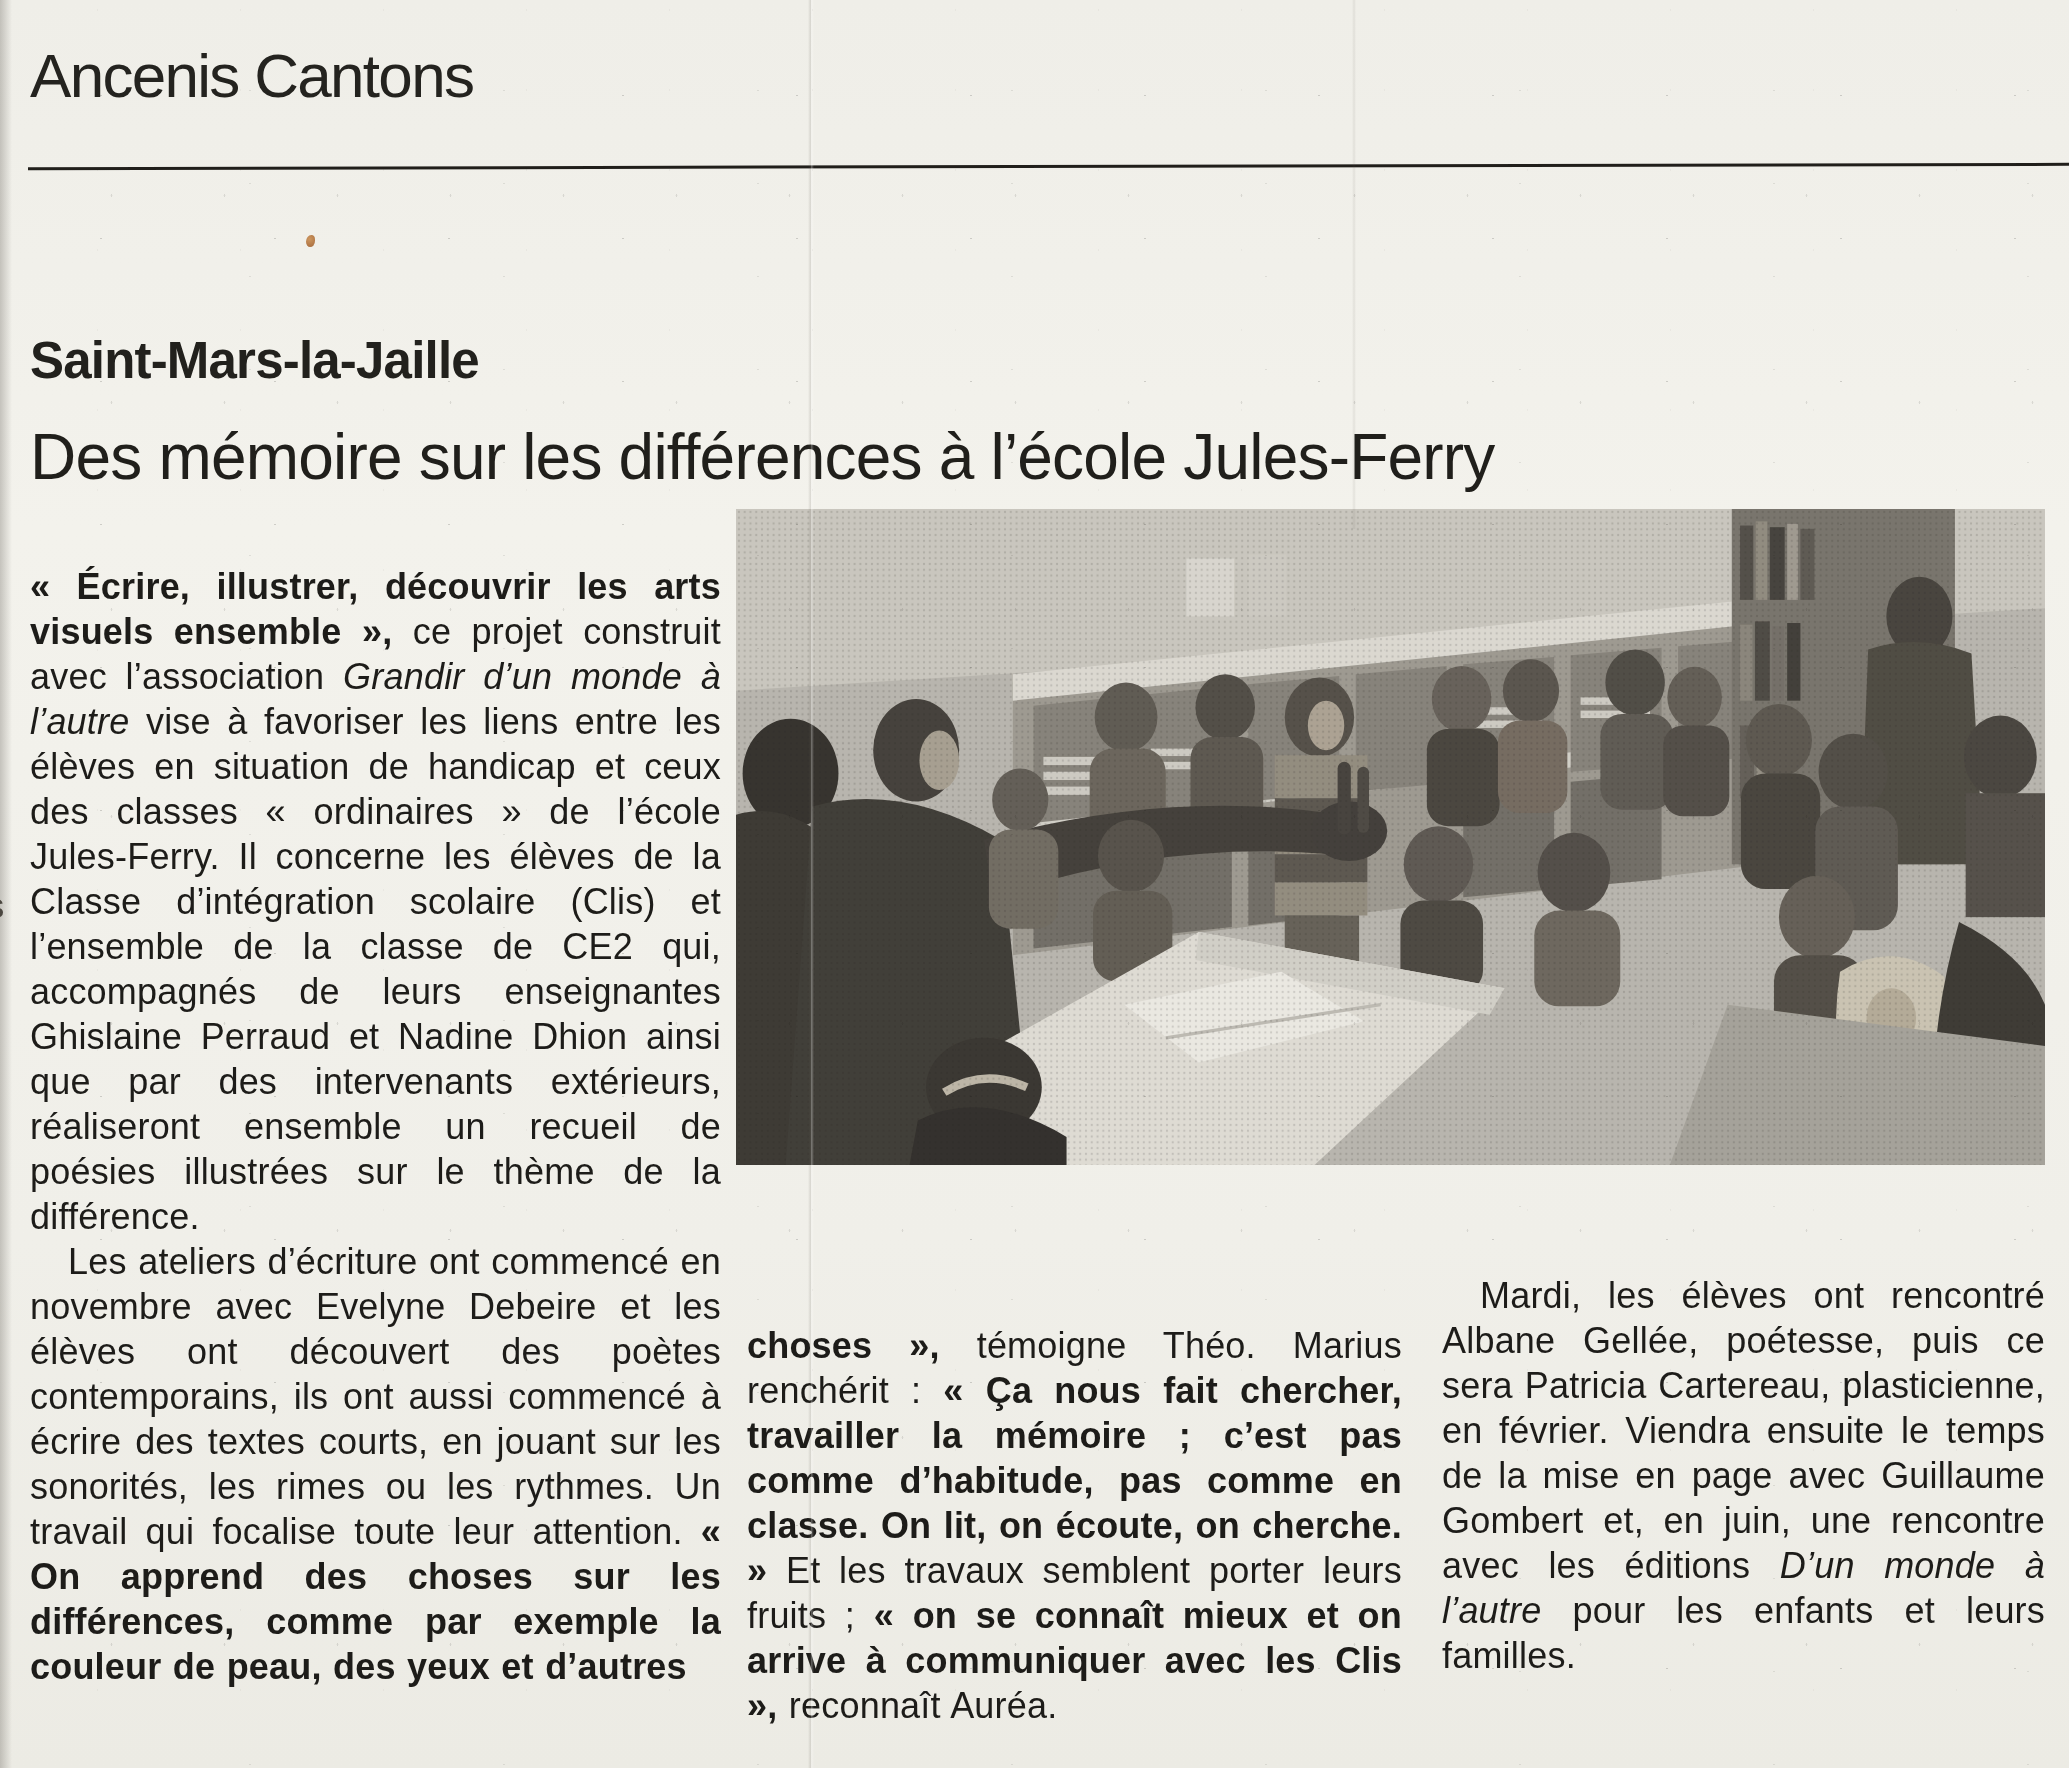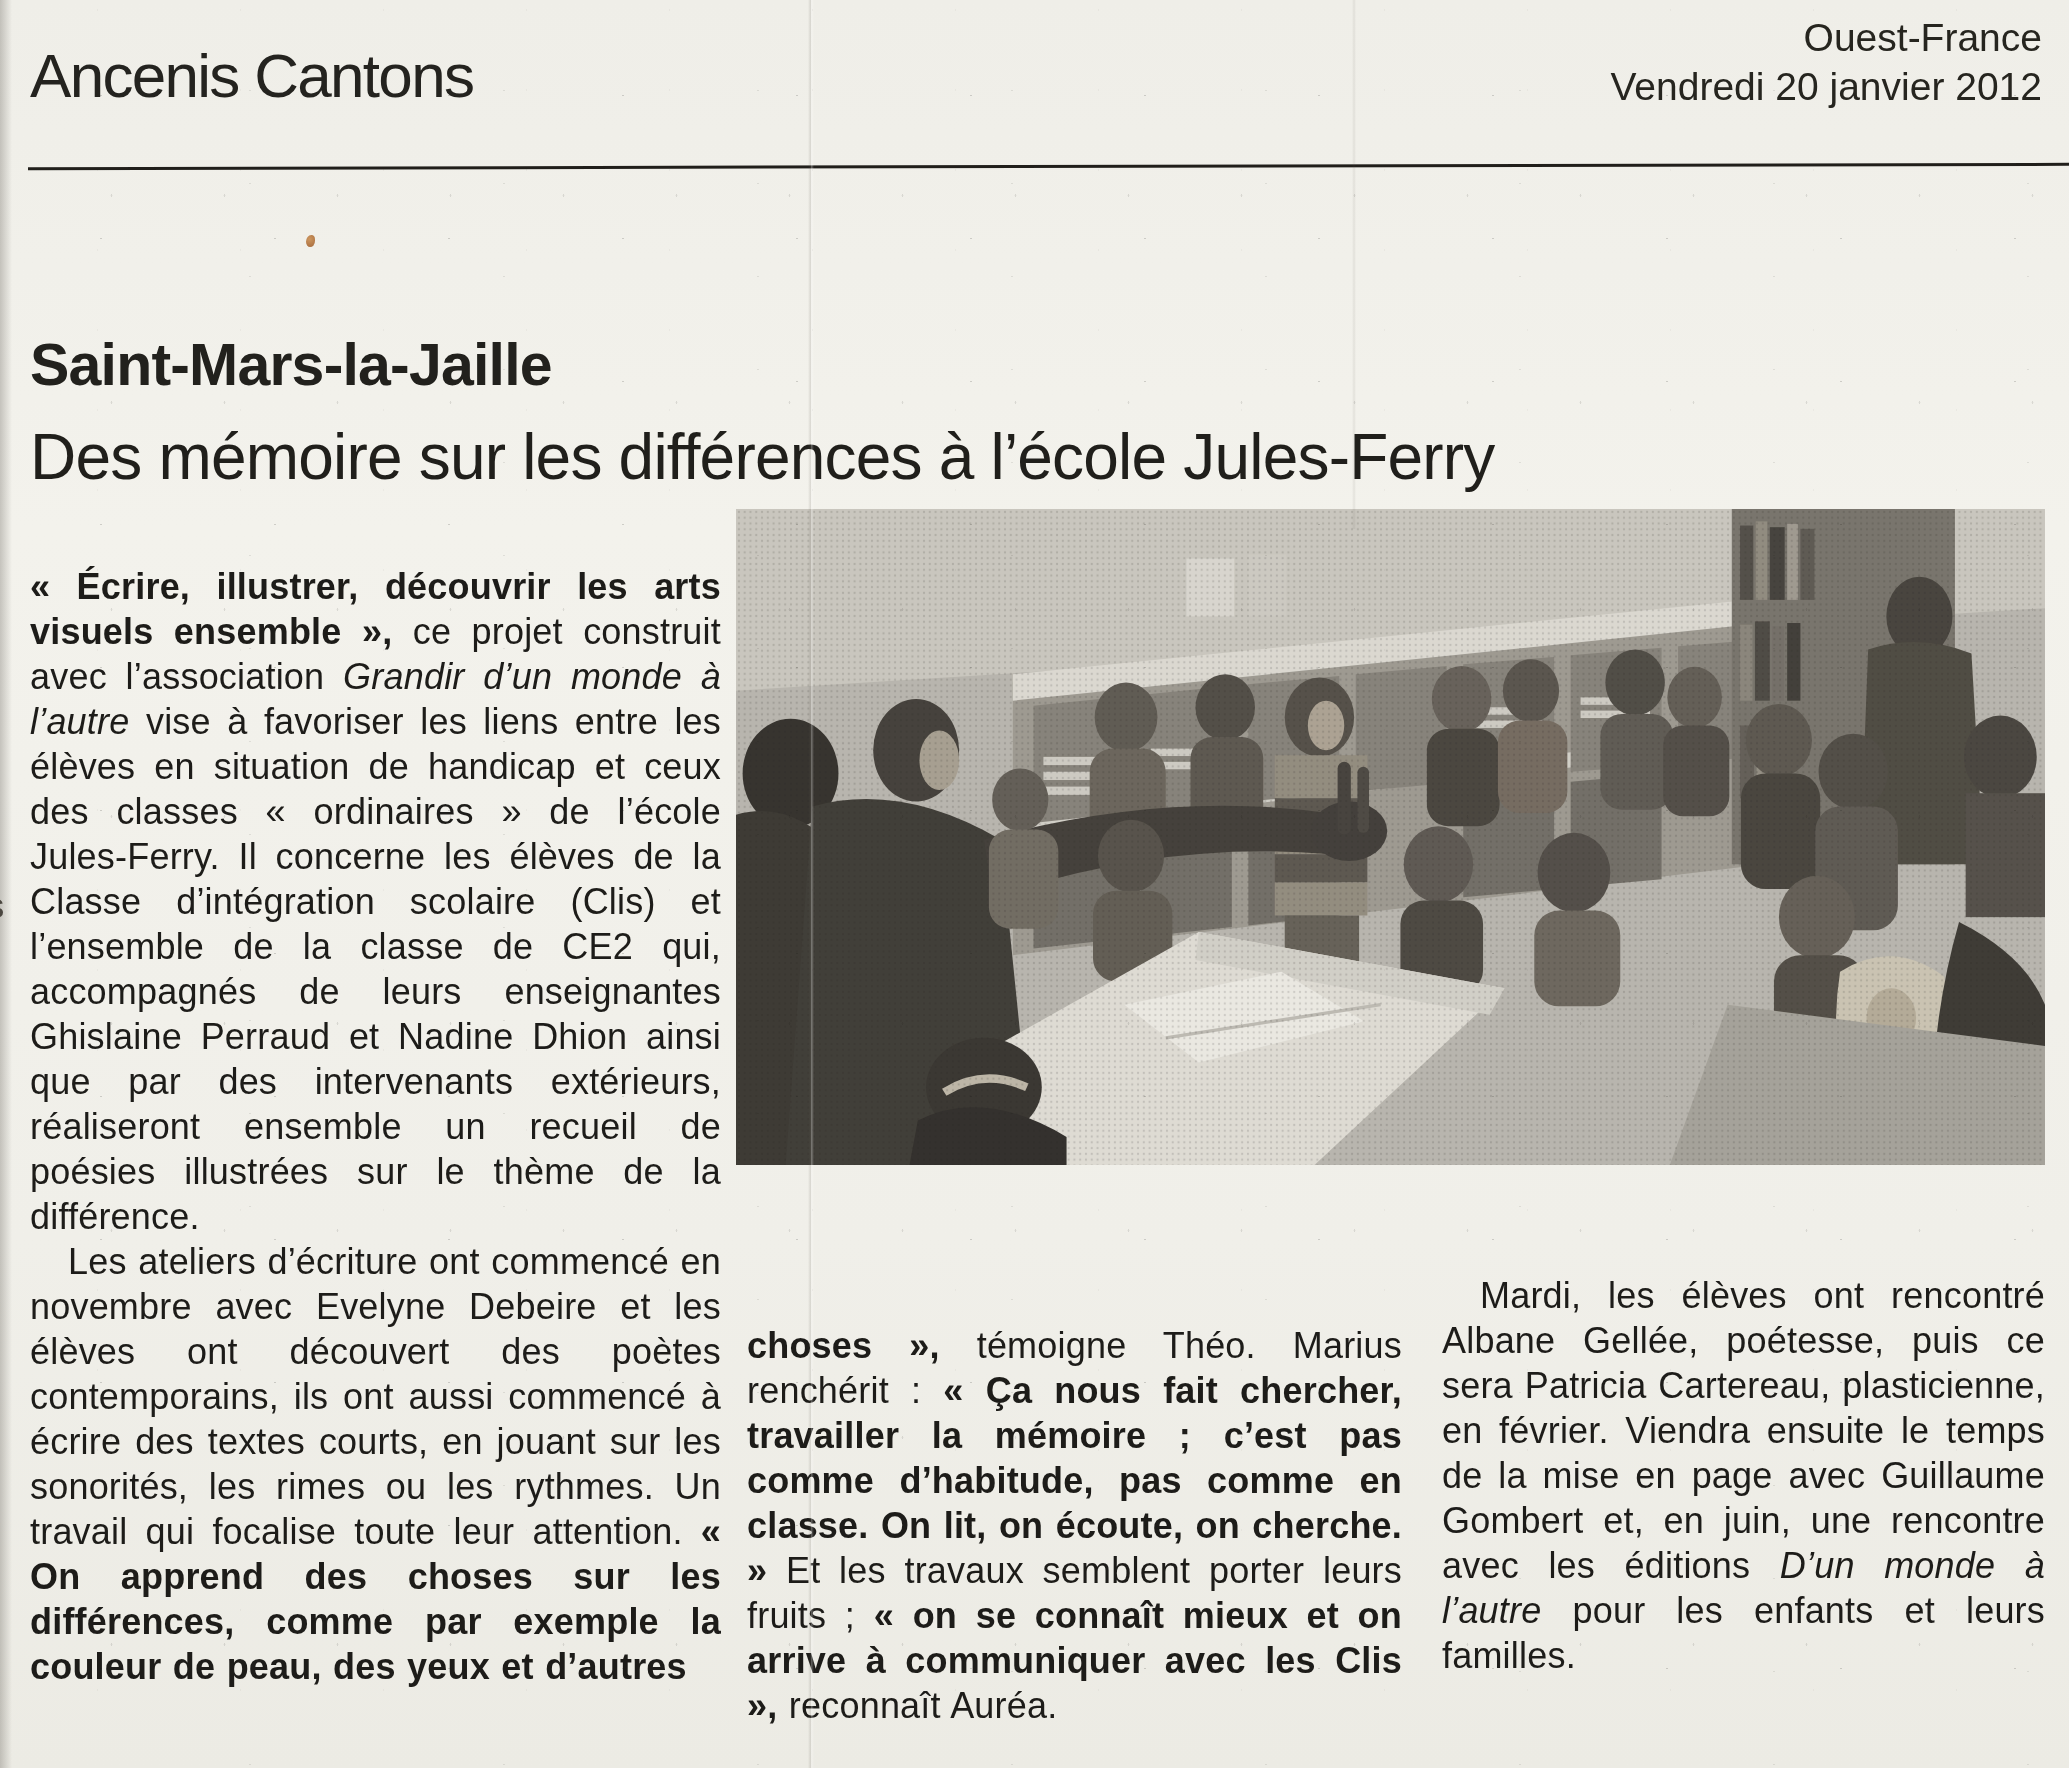--- a/index.html
+++ b/index.html
@@ -42,21 +42,21 @@
   .masthead{
     position:absolute;right:28px;top:13.2px;text-align:right;
     font-size:39px;line-height:49px;color:#26251f;
   }
   .rule{
     position:absolute;left:28px;top:165px;width:2042px;height:2.5px;
     background:#211f1b;transform:rotate(-0.12deg);
   }
   .locality{
     position:absolute;left:30px;top:331px;
-    font-size:59px;font-weight:700;letter-spacing:-0.8px;color:#22211d;
+    font-size:51px;font-weight:700;letter-spacing:-0.8px;color:#22211d;
     white-space:nowrap;
   }
   .headline{
     position:absolute;left:30px;top:420px;
     font-size:64px;font-weight:400;letter-spacing:-0.8px;color:#201f1b;
     white-space:nowrap;
   }
   .col{
     position:absolute;text-align:justify;
     font-size:36px;line-height:45px;letter-spacing:0.2px;word-spacing:1.2px;
@@ -86,24 +86,20 @@
 <div class="page">
 
   <div class="edge-shade"></div>
   <div class="crease v1"></div>
   <div class="crease v2"></div>
   <div class="speck-orange"></div>
   <div class="cut-letter">s</div>
 
   <div class="section-title">Ancenis Cantons</div>
 
-  <div class="masthead">
-    <div>Ouest-France</div>
-    <div>Vendredi 20 janvier 2012</div>
-  </div>
 
   <div class="rule"></div>
 
   <div class="locality">Saint-Mars-la-Jaille</div>
   <div class="headline">Des mémoire sur les différences à l’école Jules-Ferry</div>
 
   <div class="col col1">
     <p><span class="run bold">« Écrire, illustrer, découvrir les arts visuels ensemble »,</span><span class="run regular"> ce projet construit avec l’association </span><span class="run italic">Grandir d’un monde à l’autre</span><span class="run regular"> vise à favoriser les liens entre les élèves en situation de handicap et ceux des classes « ordinaires » de l’école Jules-Ferry. Il concerne les élèves de la Classe d’intégration scolaire (Clis) et l’ensemble de la classe de CE2 qui, accompagnés de leurs enseignantes Ghislaine Perraud et Nadine Dhion ainsi que par des intervenants extérieurs, réaliseront ensemble un recueil de poésies illustrées sur le thème de la différence.</span></p>
     <p class="indent"><span class="run regular">Les ateliers d’écriture ont commencé en novembre avec Evelyne Debeire et les élèves ont découvert des poètes contemporains, ils ont aussi commencé à écrire des textes courts, en jouant sur les sonorités, les rimes ou les rythmes. Un travail qui focalise toute leur attention. </span><span class="run bold">« On apprend des choses sur les différences, comme par exemple la couleur de peau, des yeux et d’autres</span></p>
   </div>

